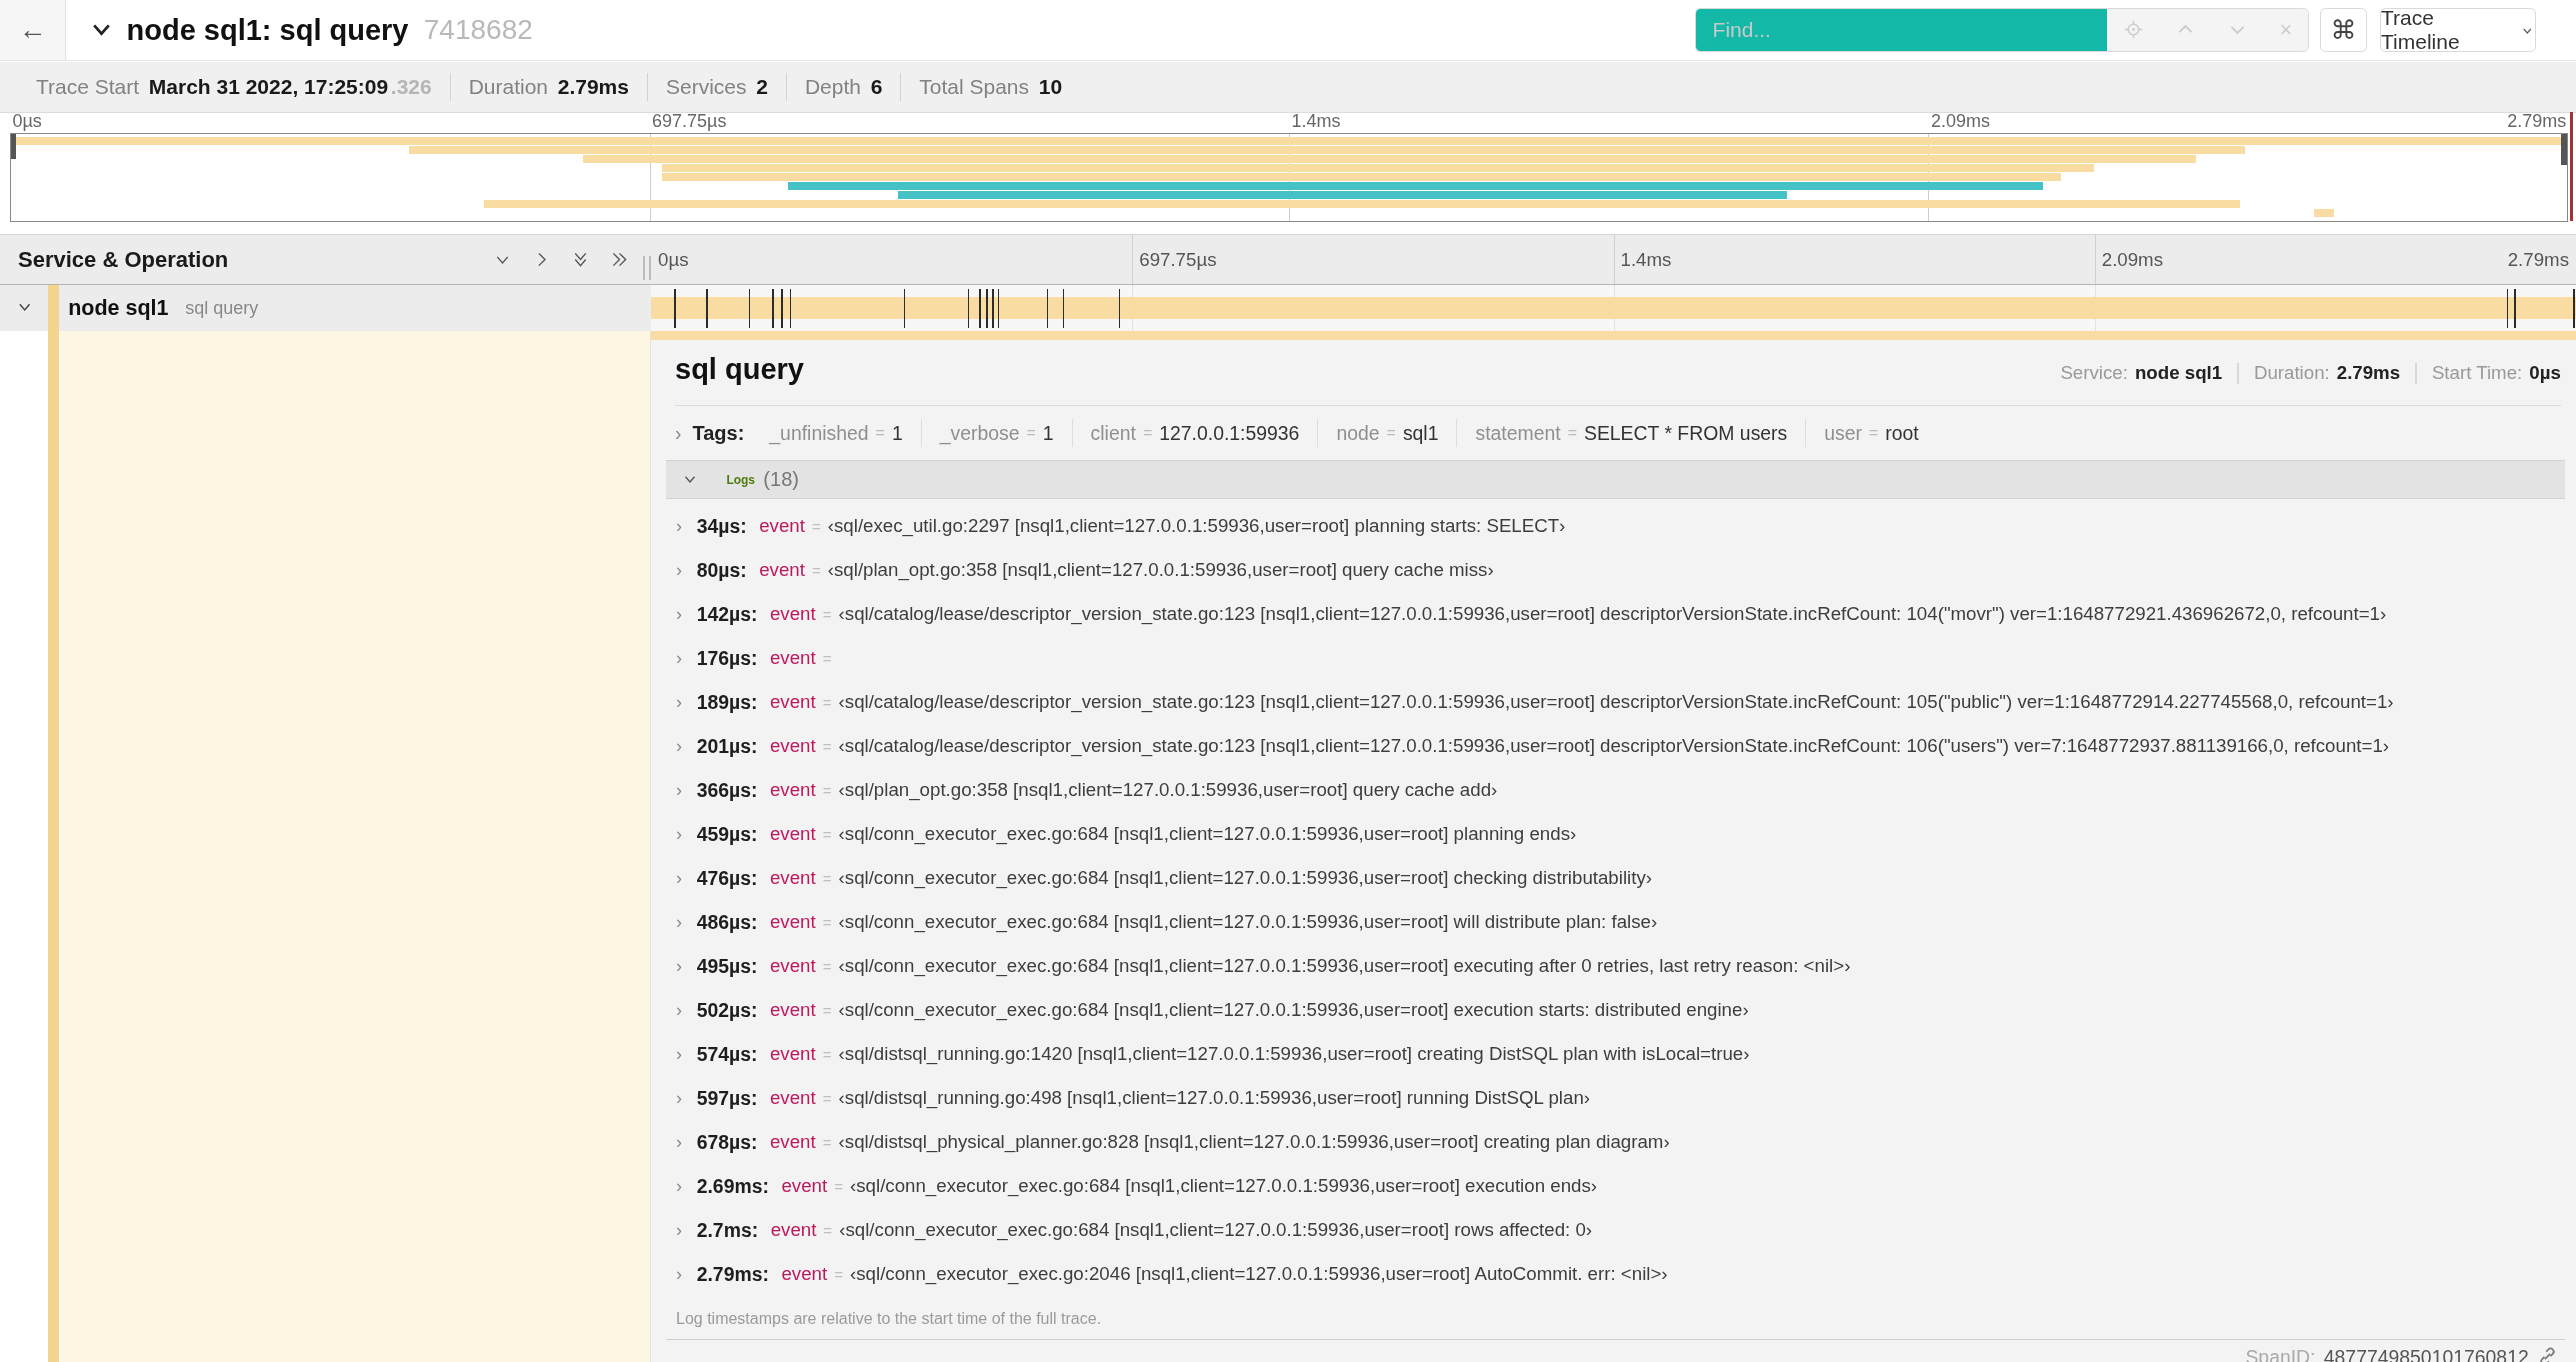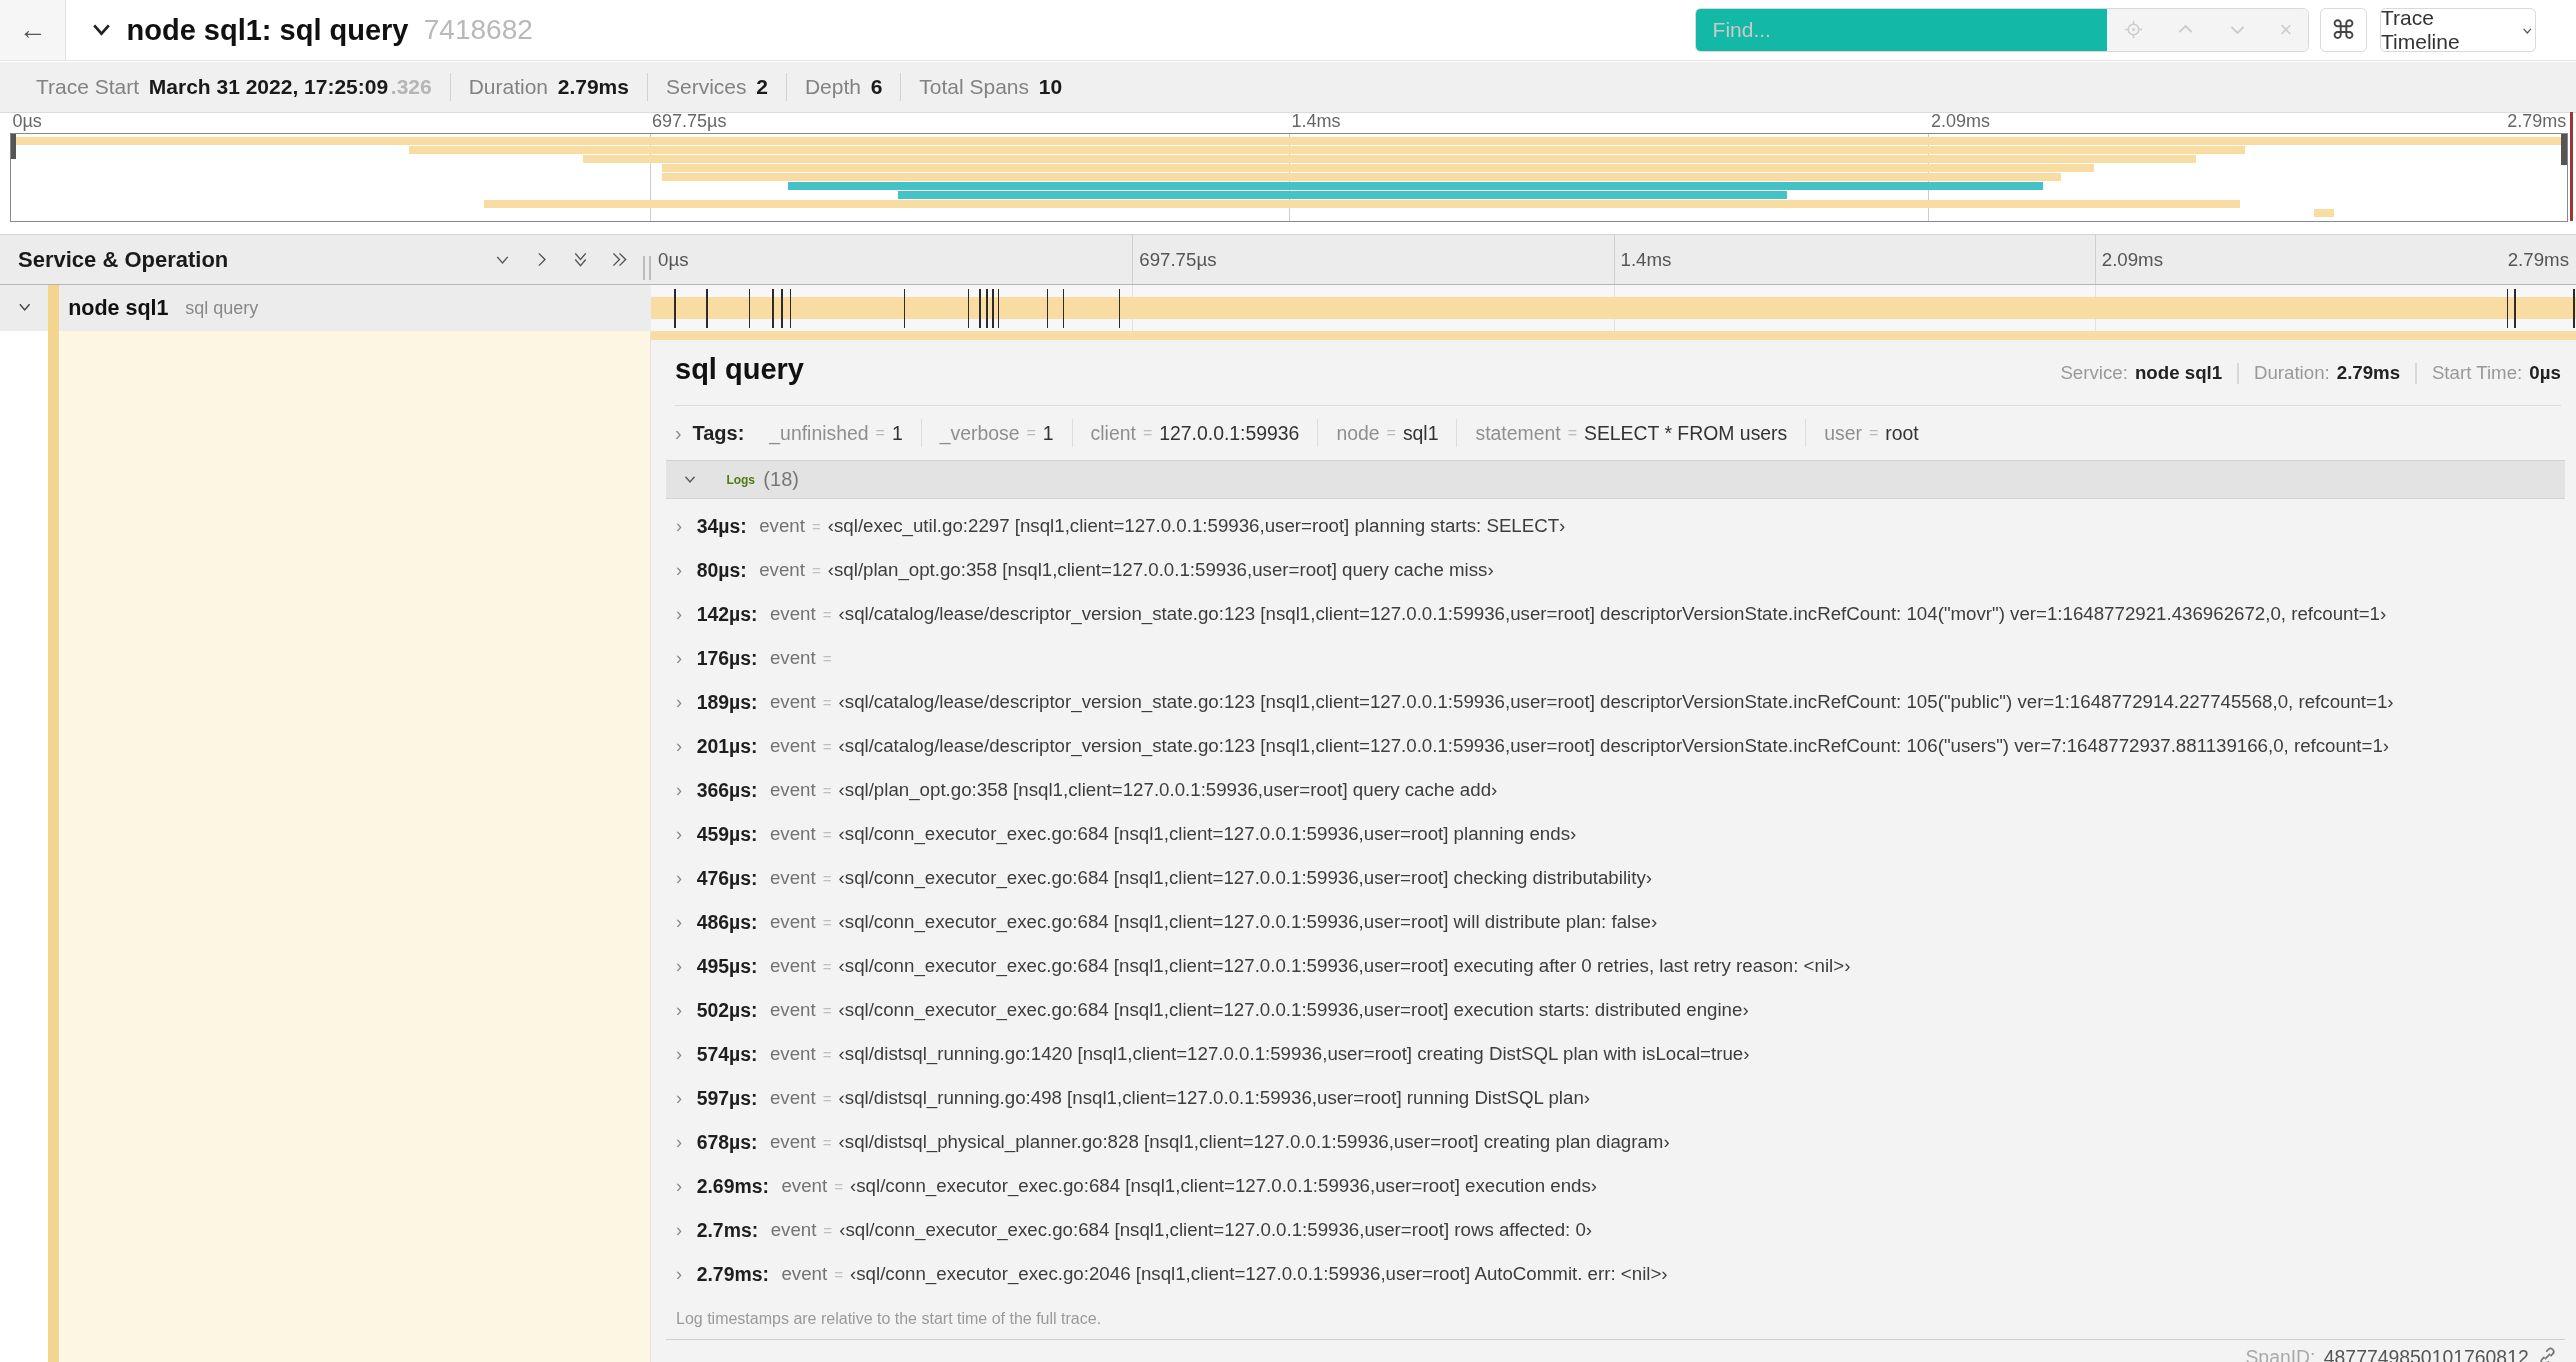--- a/index.html
+++ b/index.html
@@ -85,21 +85,21 @@
   .tag-eq { color:#bbb; font-size:16px; margin:0 7px; }
   .tag-val { color:#333; }
   .logs-band { position:absolute; left:15.2px; right:11px; top:129px; height:39px; background:#e3e3e3; border-top:0.7px solid #d2d2d2; border-bottom:0.7px solid #d2d2d2; display:flex; align-items:center; cursor:pointer; }
   .logs-band .bchev svg { width:18px; height:18px; stroke:#555; margin:0 14px 0 15.2px; }
   .logs-title { font-size:12px; font-weight:bold; color:#4d7c0f;margin-left:13px; }
   .logs-count { font-size:20px; color:#777; margin-left:8.3px; }
   .log-rows { position:absolute; left:15.2px; right:11px; top:173px; }
   .log-row { height:44px; display:flex; align-items:center; white-space:nowrap; overflow:hidden; cursor:pointer; }
   .lr-chev { font-size:18px; color:#888; width:30.5px; padding-left:9.7px; }
   .lr-time { font-size:19.4px; font-weight:bold; color:#1e1e1e; margin-right:12.5px; }
-  .lr-field { font-size:18.7px; color:#737373; }
+  .lr-field { font-size:18.7px; color:#be185d; }
   .lr-eq { font-size:15.2px; color:#c0c0c0; margin:0 7px; }
   .lr-value { font-size:18.7px; color:#3d3d3d; }
   .footnote { position:absolute; left:25px; top:979px; font-size:16px; color:#9a9a9a; }
   .detail-bottom { position:absolute; left:15.2px; right:11px; top:1008px; height:0.7px; background:#cfcfcf; }
   .spanid-row { position:absolute; right:18px; top:1015px; display:flex; align-items:center; gap:8.3px; }
   .spanid-label { font-size:19.4px; color:#aaa; }
   .spanid-value { font-size:19.4px; color:#555; }
   .link-icon svg { width:21px; height:21px; stroke:#777; cursor:pointer; }
 </style>
 </head>

